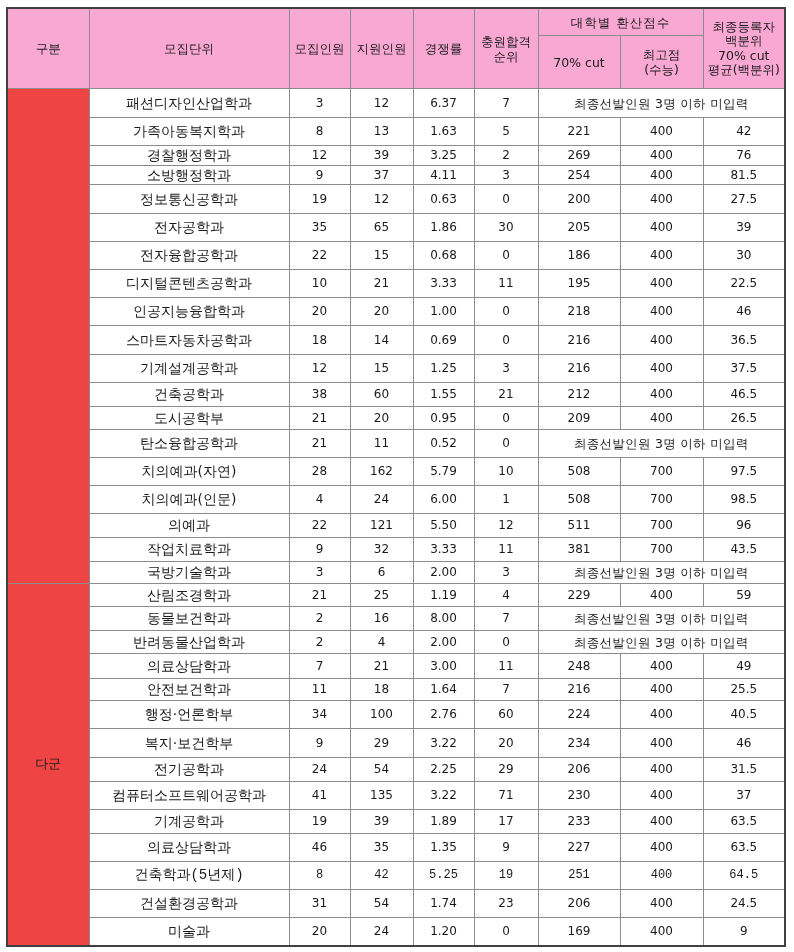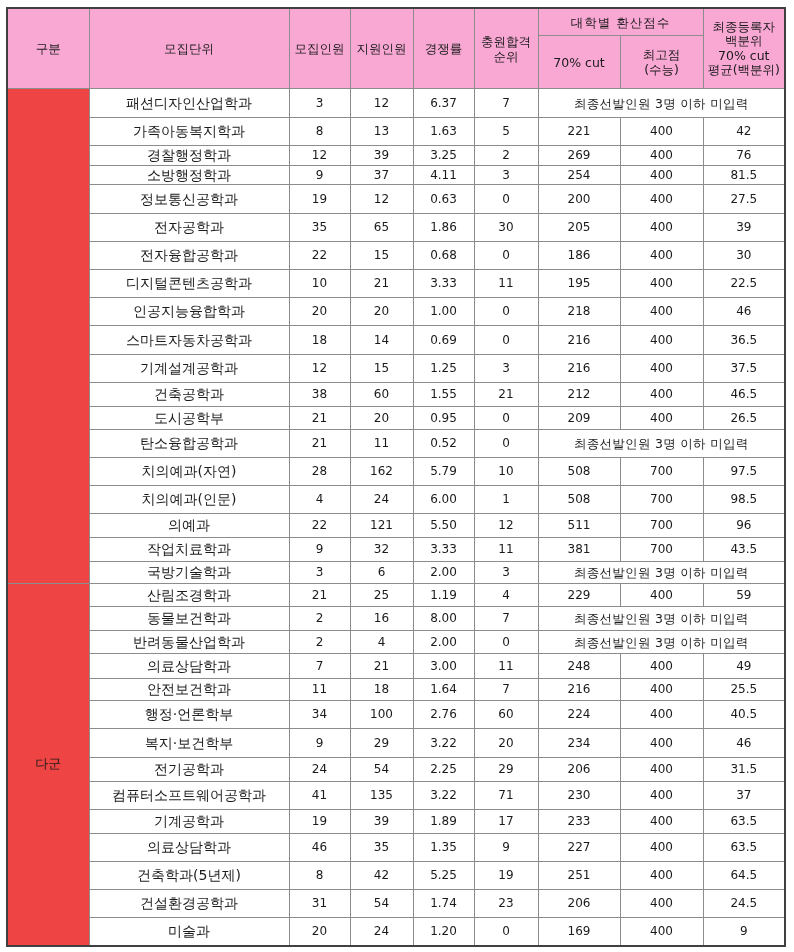--- a/index.html
+++ b/index.html
@@ -340,21 +340,21 @@
       <tr style="height: 28px;">
         <td class="name">의료상담학과</td>
         <td class="num">46</td>
         <td class="num">35</td>
         <td class="num">1.35</td>
         <td class="num">9</td>
         <td class="num">227</td>
         <td class="num">400</td>
         <td class="num">63.5</td>
       </tr>
-      <tr style="height: 28px;">
+      <tr style="height: 28px; font-family: Liberation Mono, monospace;">
         <td class="name">건축학과(5년제)</td>
         <td class="num">8</td>
         <td class="num">42</td>
         <td class="num">5.25</td>
         <td class="num">19</td>
         <td class="num">251</td>
         <td class="num">400</td>
         <td class="num">64.5</td>
       </tr>
       <tr style="height: 28px;">

